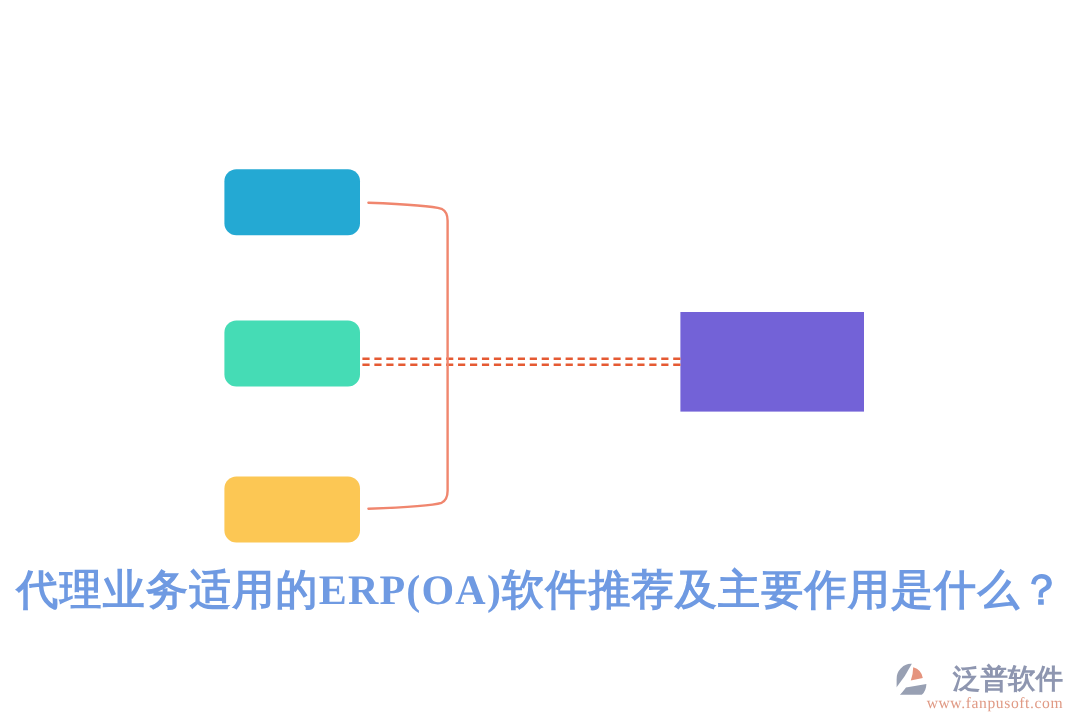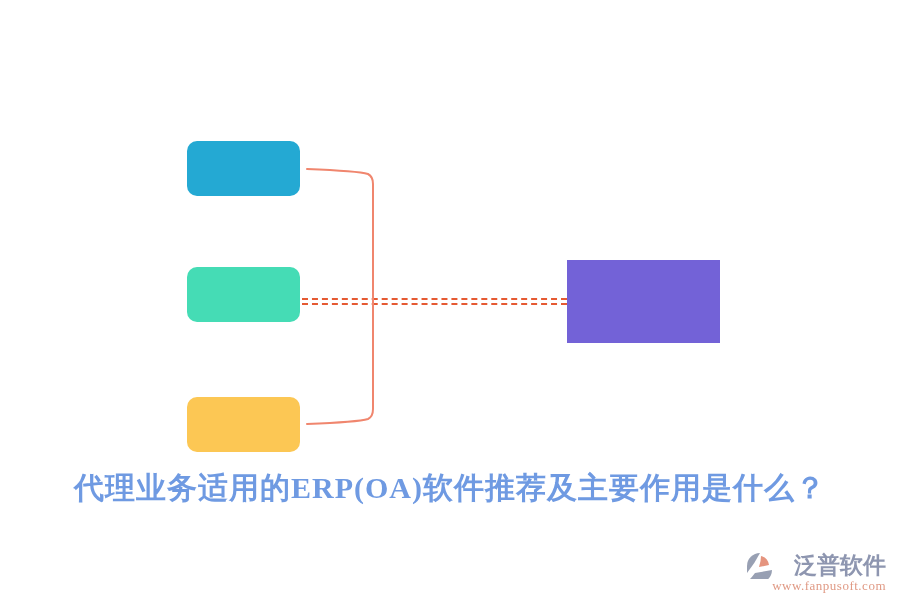--- a/index.html
+++ b/index.html
@@ -40,21 +40,21 @@
     border-top: 2px dashed var(--dashed-link);
     border-bottom: 2px dashed var(--dashed-link);
   }
 
   .title {
     position: absolute;
     left: 0; top: 468px;
     width: 900px;
     text-align: center;
     font-family: "Liberation Serif", serif;
-    font-size: 30px;
+    font-size: 35px;
     font-weight: bold;
     letter-spacing: 1px;
     color: var(--title-text);
     white-space: nowrap;
   }
 
   .watermark {
     position: absolute;
     right: 14px; bottom: 6px;
     text-align: right;

